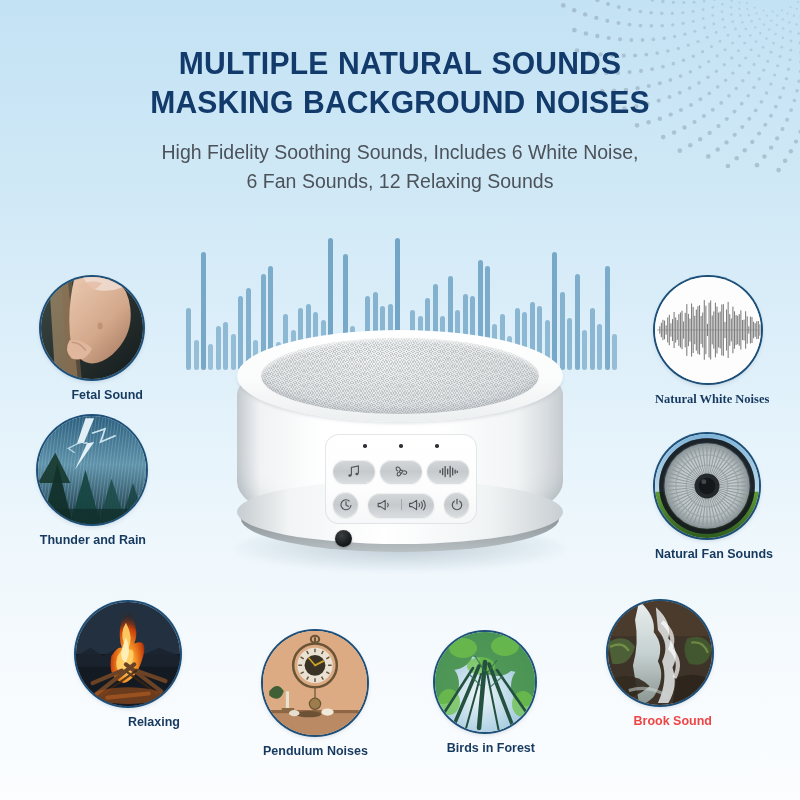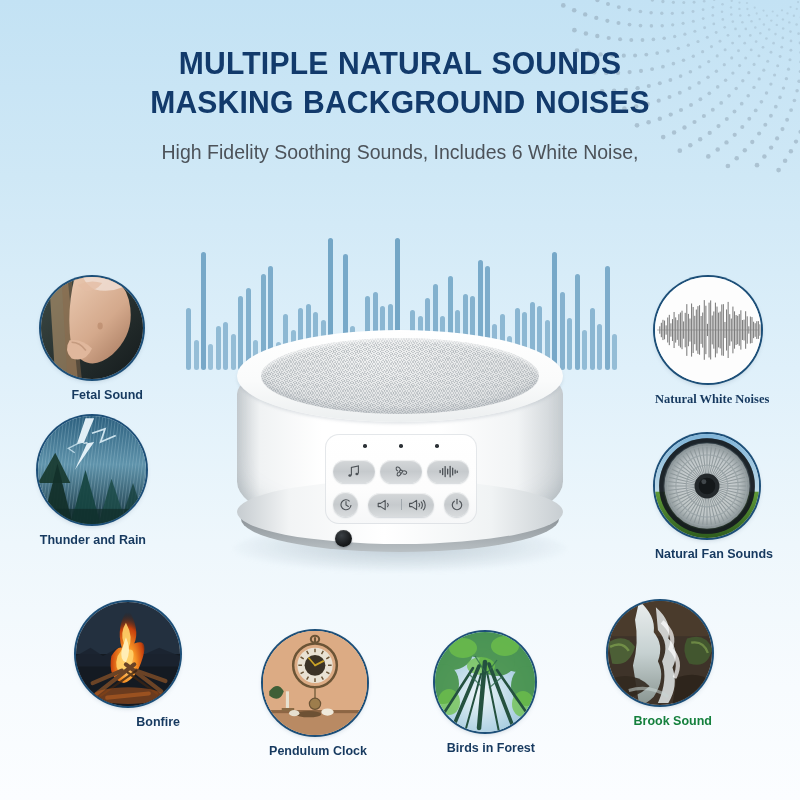--- a/index.html
+++ b/index.html
@@ -660,20 +660,21 @@
       </svg>
   </div>
 
   <div class="headline">
     <span>MULTIPLE NATURAL SOUNDS</span>
     <span class="l2">MASKING BACKGROUND NOISES</span>
   </div>
 
   <div class="subtitle">
     <span>High Fidelity Soothing Sounds, Includes 6 White Noise,</span><br>
+    <span>6 Fan Sounds, 12 Relaxing Sounds</span>
   </div>
 
   <div class="eq" id="eq">
       <i style="left: 186px; height: 62px; background: rgb(111, 163, 196); opacity: 0.75;"></i>
       <i style="left: 193.5px; height: 30px; background: rgb(111, 163, 196); opacity: 0.65;"></i>
       <i style="left: 200.9px; height: 118px; background: rgb(111, 163, 196); opacity: 0.93;"></i>
       <i style="left: 208.4px; height: 26px; background: rgb(111, 163, 196); opacity: 0.63;"></i>
       <i style="left: 215.9px; height: 44px; background: rgb(111, 163, 196); opacity: 0.69;"></i>
       <i style="left: 223.4px; height: 48px; background: rgb(111, 163, 196); opacity: 0.7;"></i>
       <i style="left: 230.8px; height: 36px; background: rgb(111, 163, 196); opacity: 0.66;"></i>
@@ -941,21 +942,21 @@
               <path d="M16 78 L44 66"></path>
             <path d="M86 76 L58 66"></path>
               <path d="M30 92 L70 88"></path>
           </g>
           <g stroke="#3a2415" stroke-width="2.2" stroke-linecap="round" opacity=".8">
             <path d="M24 90 L58 66"></path>
               <path d="M78 88 L50 68"></path>
           </g>
           <ellipse cx="50" cy="90" rx="34" ry="8" fill="#d4641a" opacity=".45"></ellipse>
           </svg></div>
-        <div class="cap" style="color: rgb(22, 57, 95);">Bonfire</div>
+        <div class="cap" style="color: rgb(22, 57, 95);">Relaxing</div>
       </div>
       <div class="badge" style="left: 263px; top: 631px; width: 104px;">
         <div class="ring" style="width: 104px; height: 104px; box-shadow: rgb(29, 79, 120) 0px 0px 0px 2px, rgba(60, 90, 115, 0.28) 0px 2px 5px;"><svg width="104" height="104" viewBox="0 0 100 100">
             <rect width="100" height="100" fill="#d8a47c"></rect>
           <rect width="100" height="100" fill="url(#)" opacity="0"></rect>
           <path d="M0 0 H100 V78 H0Z" fill="#dcab84"></path>
           <rect y="78" width="100" height="22" fill="#b98a63"></rect>
           <rect y="76" width="100" height="3" fill="#8d6644"></rect>
           <circle cx="50" cy="33" r="21" fill="none" stroke="#6b5436" stroke-width="2.4"></circle>
           <circle cx="50" cy="33" r="17" fill="#e9e2d4"></circle>
@@ -980,21 +981,21 @@
           <ellipse cx="50" cy="8" rx="4" ry="3.4" fill="none" stroke="#6b5436" stroke-width="2"></ellipse>
           <line x1="50" y1="54" x2="50" y2="66" stroke="#7a6240" stroke-width="1.4"></line>
           <circle cx="50" cy="70" r="5.4" fill="#9d7d4c" stroke="#6b5436" stroke-width="1.2"></circle>
           <path d="M6 58 q8-10 14 0 q-4 12-14 4Z" fill="#3f5f37"></path>
           <rect x="22" y="58" width="3" height="16" fill="#e8e2d0"></rect>
           <path d="M18 74 h12 v3 h-12Z" fill="#8a6a44"></path>
           <ellipse cx="44" cy="80" rx="12" ry="3" fill="#6d5134"></ellipse>
           <ellipse cx="62" cy="78" rx="6" ry="3.4" fill="#efe9da"></ellipse>
           <ellipse cx="30" cy="79" rx="5" ry="3" fill="#e6dfcf"></ellipse>
           </svg></div>
-        <div class="cap" style="color: rgb(22, 57, 95);">Pendulum Clock</div>
+        <div class="cap" style="color: rgb(22, 57, 95);">Pendulum Noises</div>
       </div>
       <div class="badge" style="left: 435px; top: 632px; width: 100px;">
         <div class="ring" style="width: 100px; height: 100px; box-shadow: rgb(29, 79, 120) 0px 0px 0px 2px, rgba(60, 90, 115, 0.28) 0px 2px 5px;"><svg width="100" height="100" viewBox="0 0 100 100">
             <defs>
               <radialGradient id="cg" cx=".45" cy=".62" r=".62">
             <stop offset="0" stop-color="#eef6f8"></stop>
                 <stop offset=".5" stop-color="#bcd9e8"></stop>
                 <stop offset="1" stop-color="#8cbcd4"></stop>
               </radialGradient>
             </defs>
@@ -1047,21 +1048,21 @@
           <path d="M46 6 Q62 20 58 36 Q70 48 62 64 Q68 82 58 98 L48 98 Q58 76 52 58 Q60 42 48 28Z" fill="#eef4f5" opacity=".8"></path>
           <path d="M52 20 Q66 32 60 46 Q72 58 64 74" stroke="#ffffff" stroke-width="4" fill="none" opacity=".7"></path>
           <path d="M0 40 Q16 30 26 44 Q20 64 4 60Z" fill="#4c5f36"></path>
           <path d="M2 44 Q14 38 20 48" stroke="#7b9a4c" stroke-width="2.4" fill="none" opacity=".8"></path>
           <path d="M76 36 Q94 30 100 46 Q96 66 78 60 Q70 48 76 36Z" fill="#42562f"></path>
           <path d="M80 40 Q92 38 96 50" stroke="#7b9a4c" stroke-width="2.2" fill="none" opacity=".75"></path>
           <path d="M0 76 Q24 66 40 82 Q22 98 0 94Z" fill="#32291f" opacity=".9"></path>
           <path d="M66 74 Q86 66 100 78 L100 100 L62 100Z" fill="#2c241b" opacity=".9"></path>
           <path d="M20 86 Q40 80 58 92" stroke="#c9d6d4" stroke-width="3" fill="none" opacity=".55"></path>
           </svg></div>
-        <div class="cap" style="color: #15803d;">Brook Sound</div>
+        <div class="cap" style="color: #ef4444;">Brook Sound</div>
       </div>
       <div class="badge" style="left: 655px; top: 434px; width: 104px;">
         <div class="ring" style="width: 104px; height: 104px; box-shadow: rgb(29, 79, 120) 0px 0px 0px 2px, rgba(60, 90, 115, 0.28) 0px 2px 5px;"><svg width="104" height="104" viewBox="0 0 100 100">
             <defs>
               <linearGradient id="fsky" x1="0" y1="0" x2="0" y2="1">
             <stop offset="0" stop-color="#7fb4d8"></stop>
                 <stop offset=".55" stop-color="#bcd9e8"></stop>
                 <stop offset=".56" stop-color="#5f9a37"></stop>
             <stop offset="1" stop-color="#2f5c1e"></stop>
               </linearGradient>

